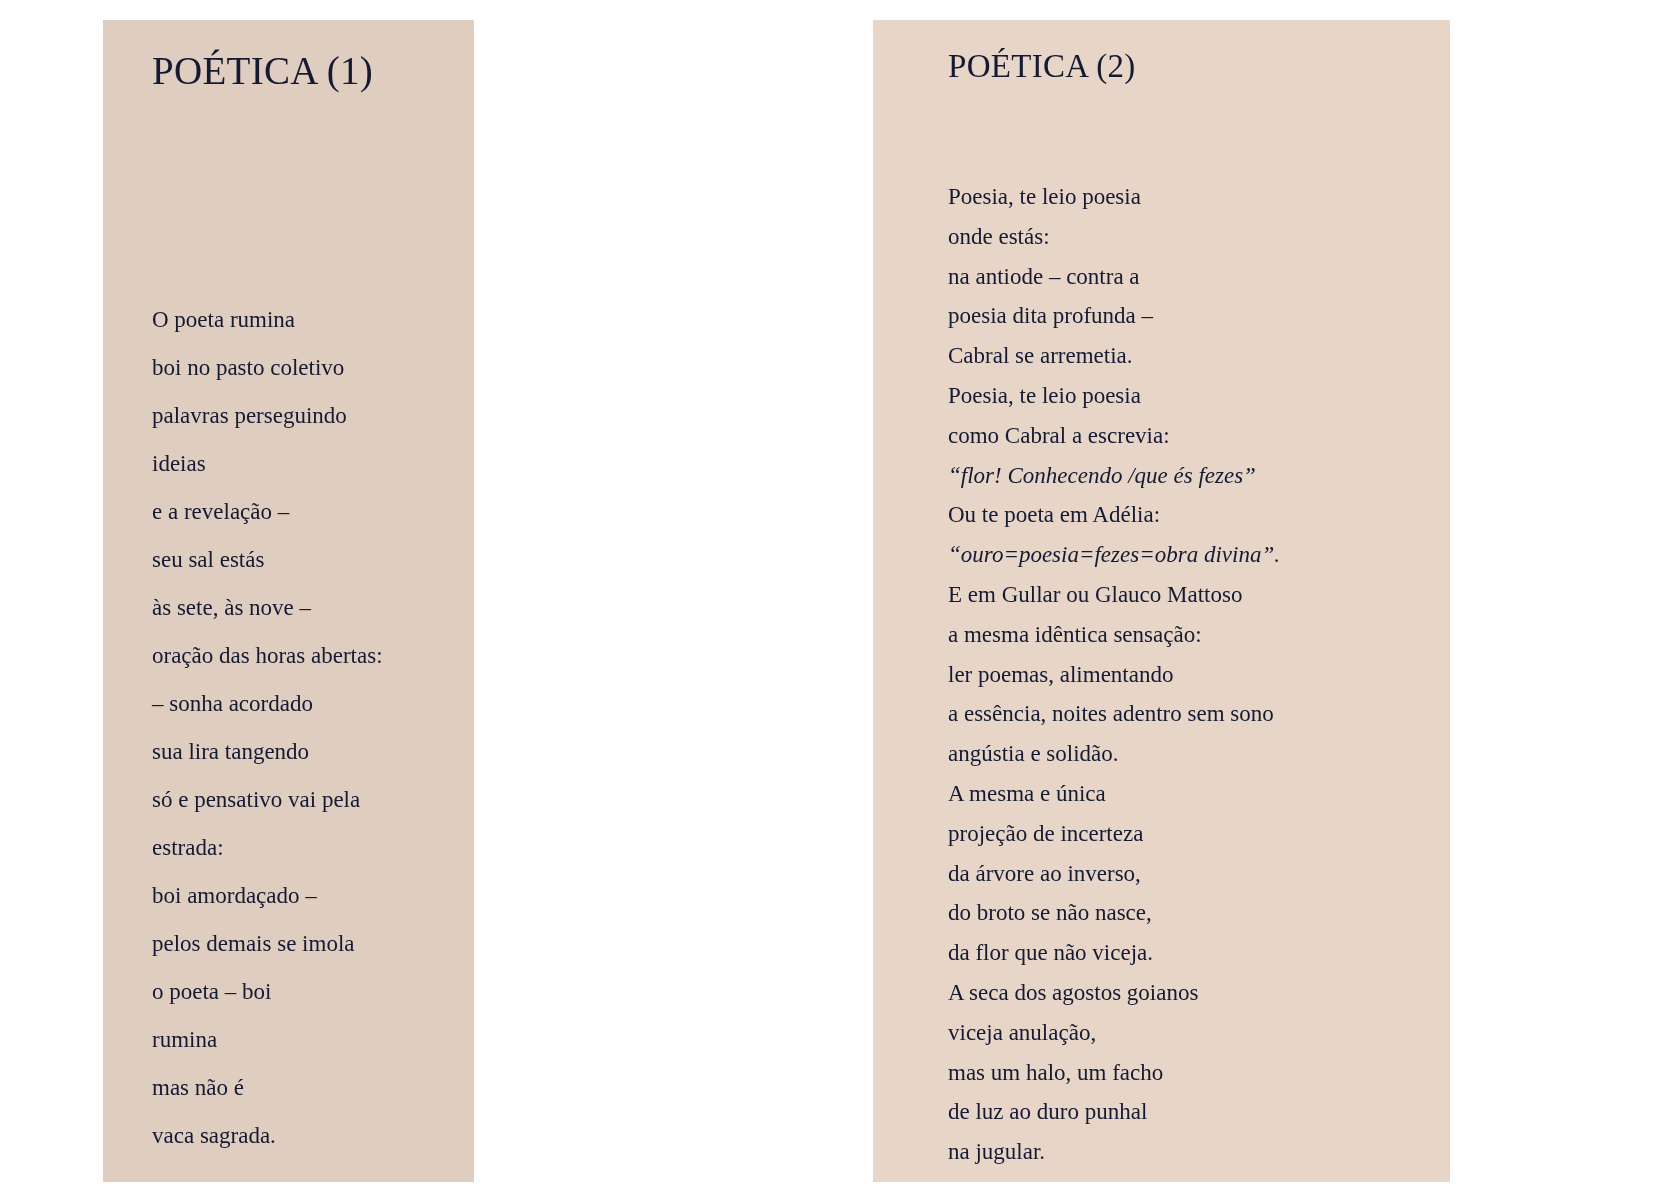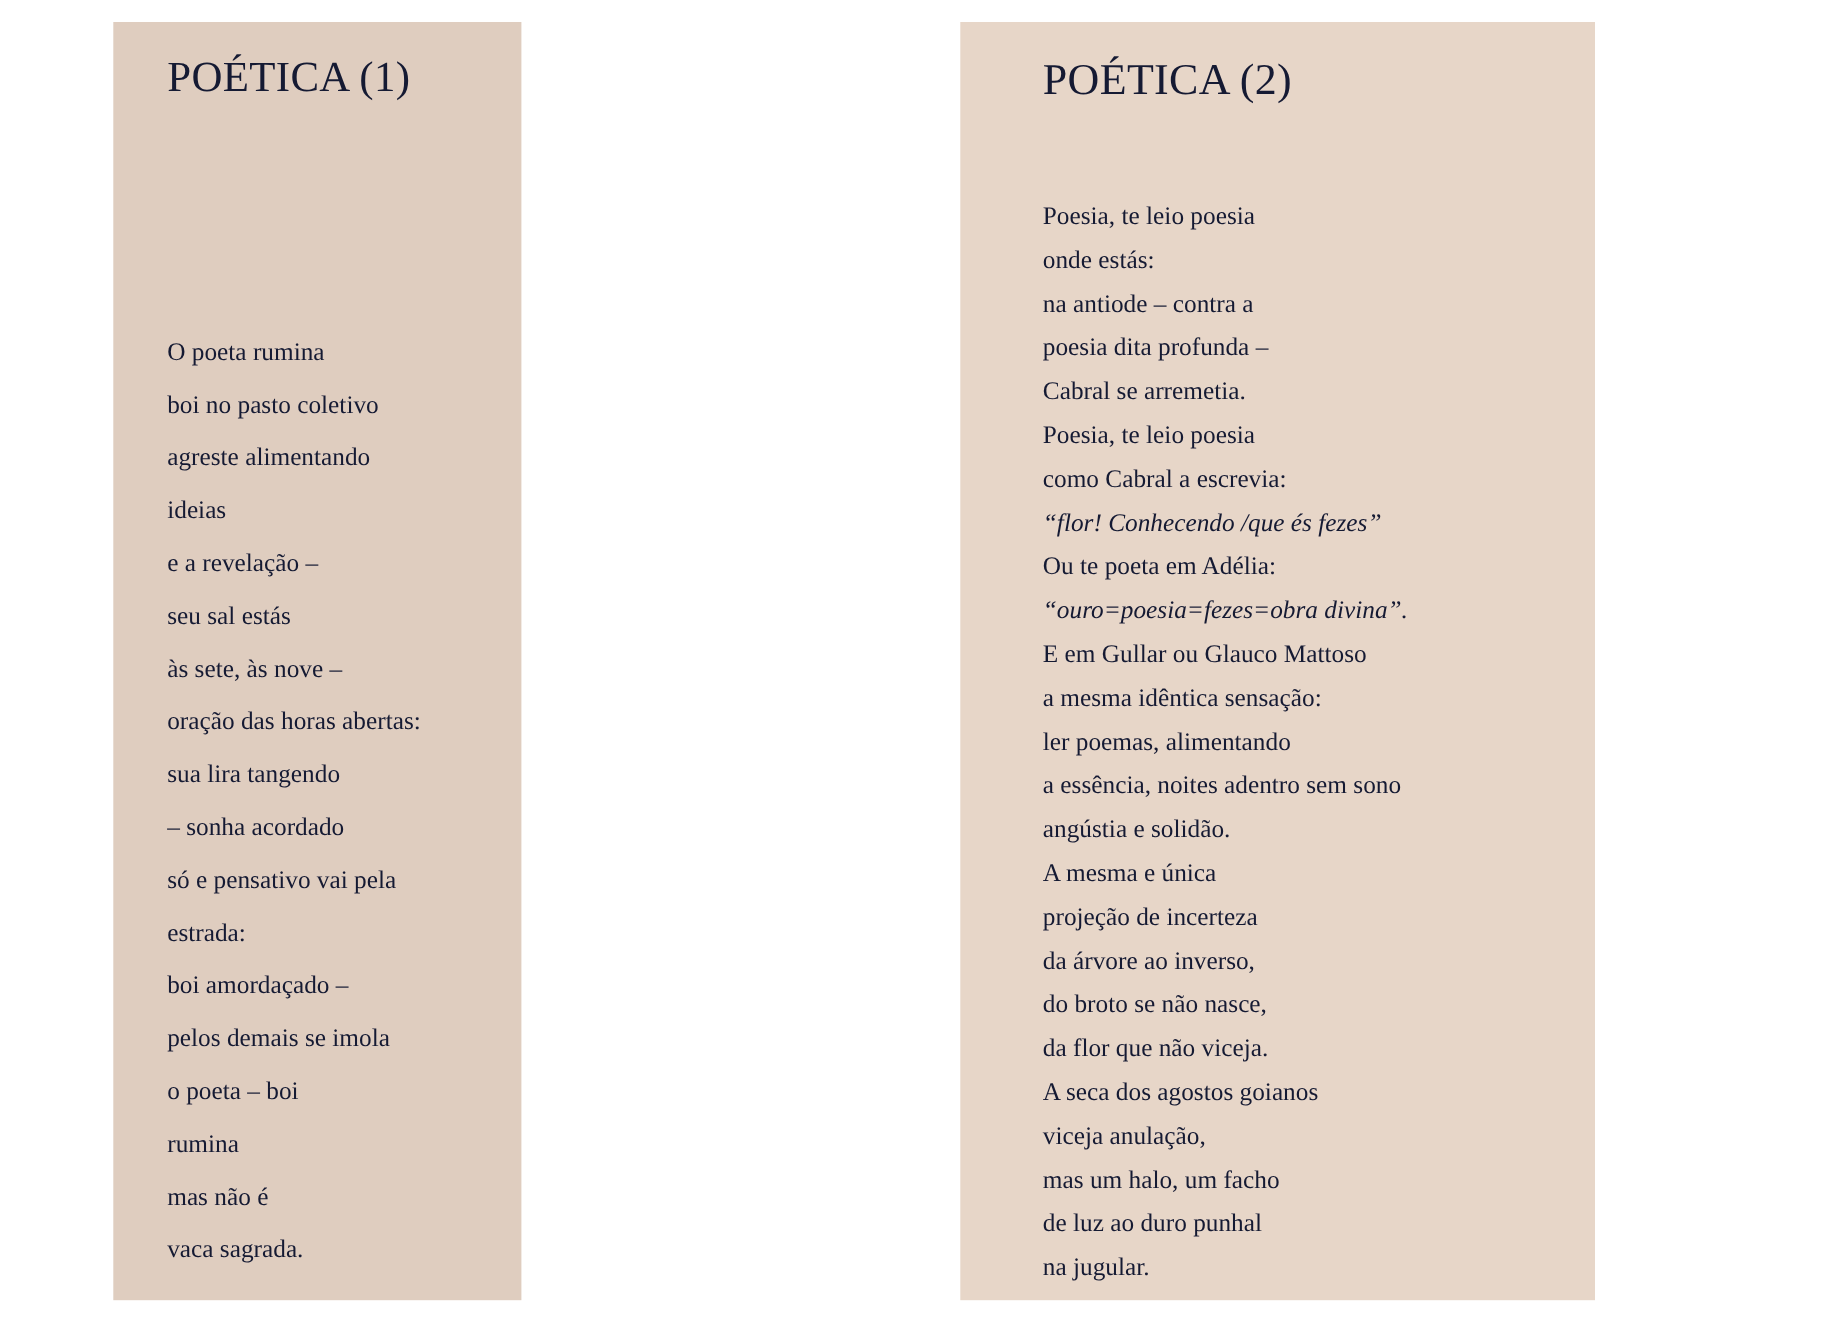--- a/index.html
+++ b/index.html
@@ -5,44 +5,44 @@
   html, body { margin:0; padding:0; }
   body {
     width:1665px; height:1200px; background:#ffffff; position:relative; overflow:hidden;
     font-family: "Liberation Serif", "DejaVu Serif", serif; color:#151a33;
   }
   .panel { position:absolute; top:20px; height:1162px; }
   #p1 { left:103px; width:371px; background:#dfcdbf; }
   #p2 { left:873px; width:577px; background:#e7d6c8; }
   .title { position:absolute; white-space:nowrap; letter-spacing:0.3px; }
   #p1 .title { left:49px; top:28px; font-size:39px; }
-  #p2 .title { left:75px; top:28px; font-size:40px; }
+  #p2 .title { left:75px; top:28px; font-size:33px; }
   .lines { position:absolute; margin:0; padding:0; list-style:none; }
   #p1 .lines { left:49px; top:276px; font-size:23px; }
   #p1 .lines li { height:48px; line-height:48px; white-space:nowrap; }
   #p2 .lines { left:75px; top:157px; font-size:23px; }
   #p2 .lines li { height:39.8px; line-height:39.8px; white-space:nowrap; }
   .it { font-style:italic; }
 </style>
 </head>
 <body>
 
 <div class="panel" id="p1">
   <div class="title">POÉTICA (1)</div>
   <ul class="lines">
       <li>O  poeta rumina</li>
       <li>boi no pasto coletivo</li>
-      <li>agreste alimentando</li>
+      <li>palavras perseguindo</li>
       <li>ideias</li>
       <li>e a revelação –</li>
       <li>seu sal estás</li>
       <li>às sete, às nove –</li>
       <li>oração das horas abertas:</li>
+      <li>– sonha acordado</li>
       <li>sua lira tangendo</li>
-      <li>– sonha acordado</li>
       <li>só e pensativo vai pela</li>
       <li>estrada:</li>
       <li>boi amordaçado –</li>
       <li>pelos demais se imola</li>
       <li>o poeta – boi</li>
       <li>rumina</li>
       <li>mas não é</li>
       <li>vaca sagrada.</li>
     </ul>
 </div>

